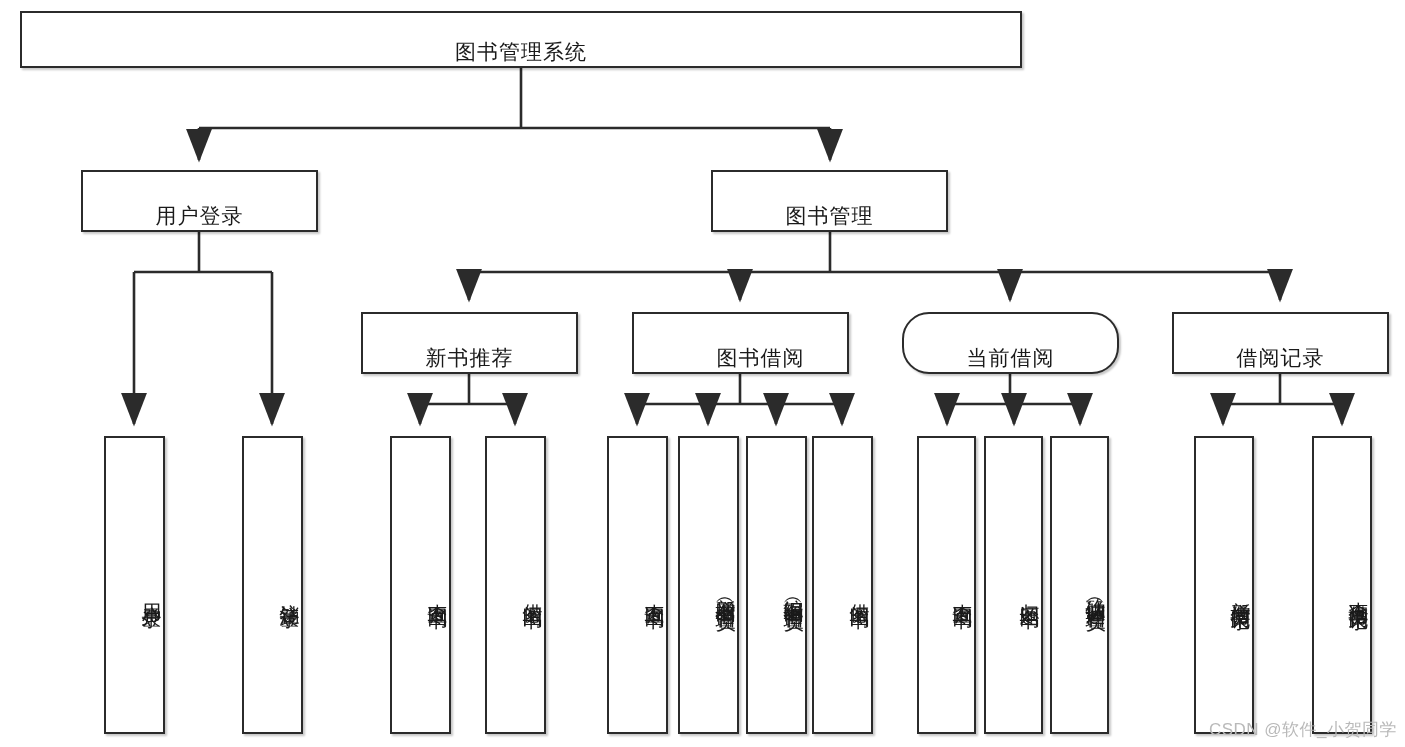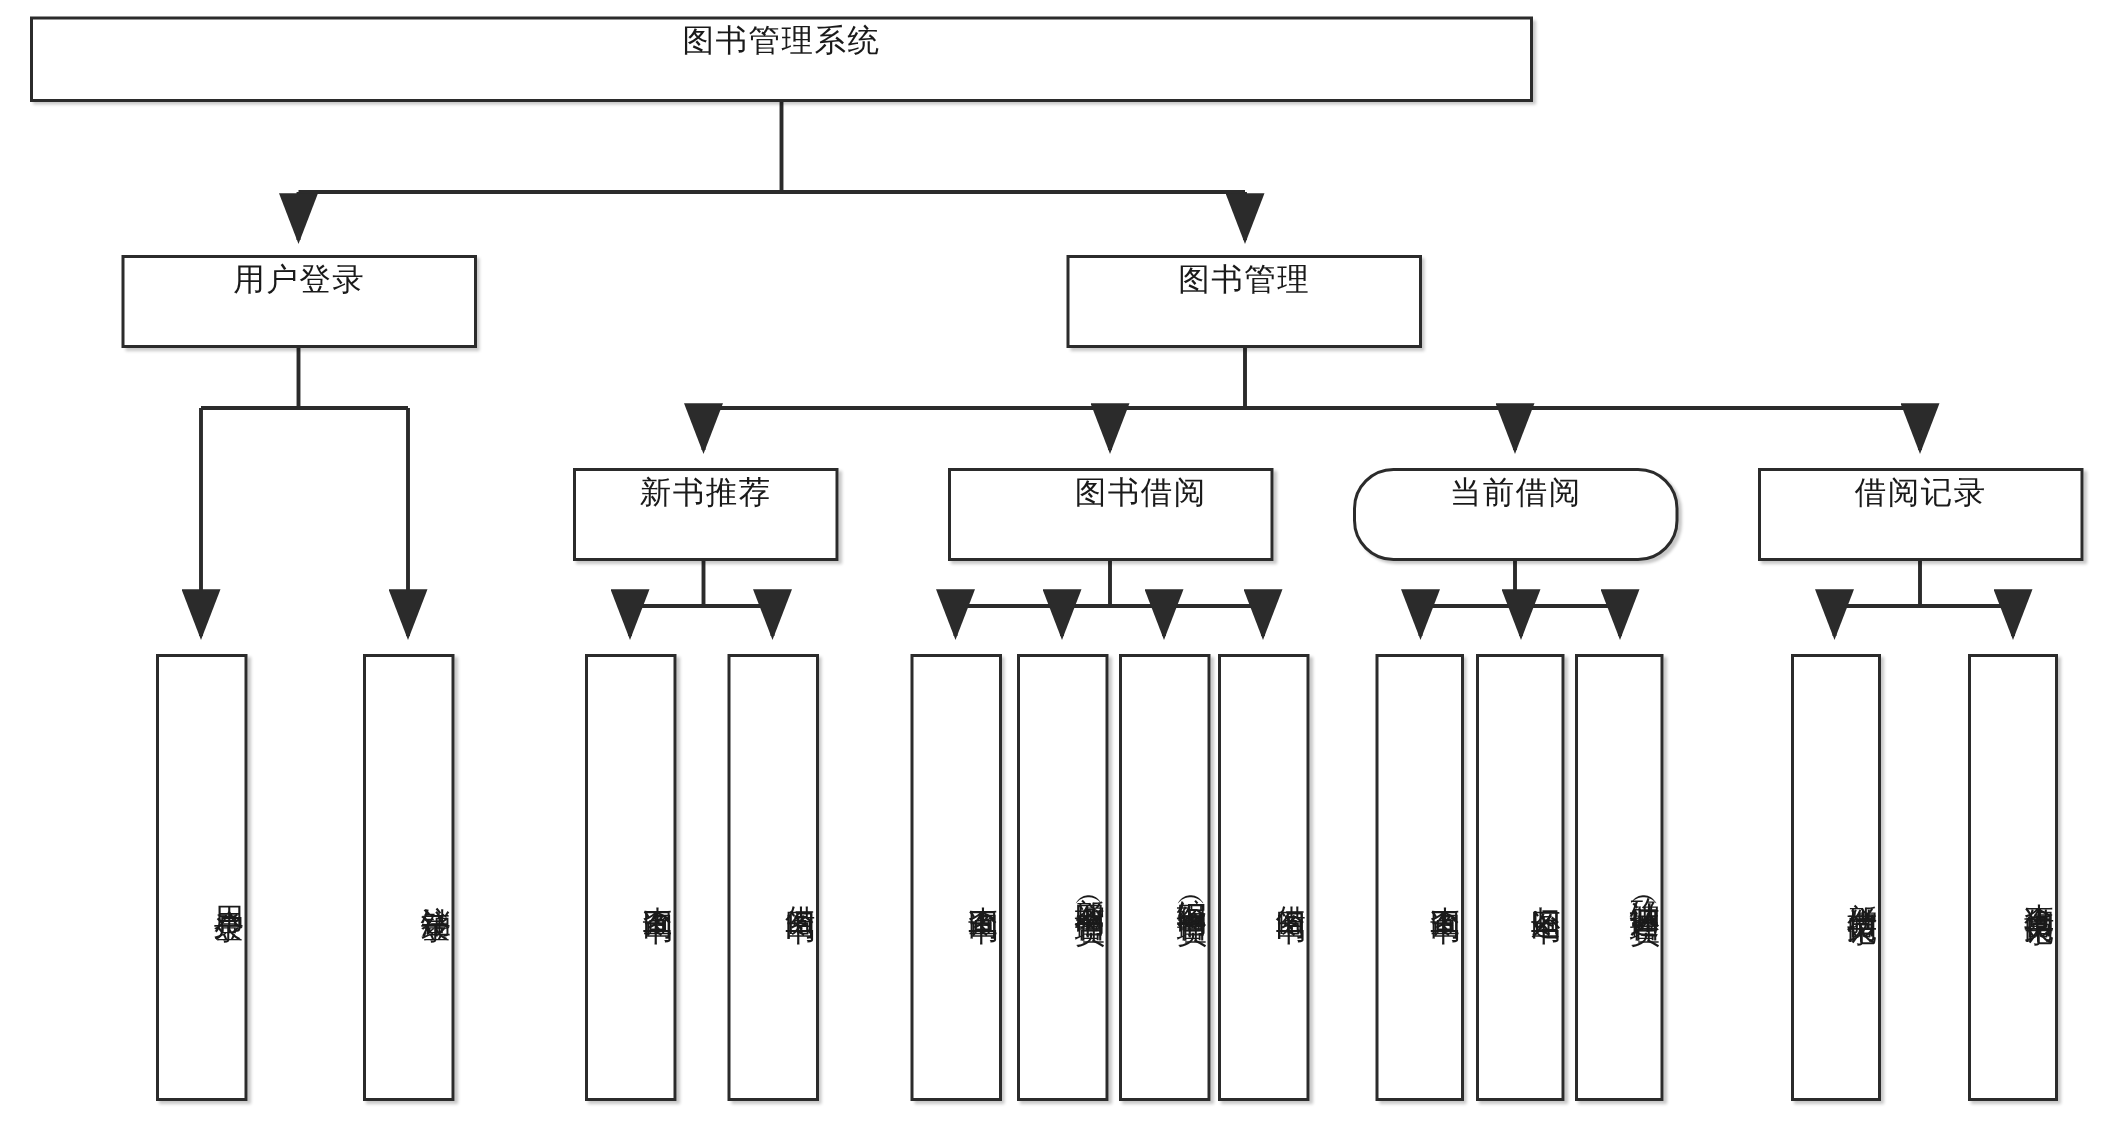--- a/index.html
+++ b/index.html
@@ -25,21 +25,21 @@
     height: 747px;
     pointer-events: none;
   }
   .node {
     position: absolute;
     box-sizing: border-box;
     border: 2px solid #2b2b2b;
     background: #ffffff;
     box-shadow: 2px 2px 2px rgba(0,0,0,0.22);
     display: flex;
-    align-items: flex-start;
+    align-items: flex-end;
     justify-content: center;
     color: #1a1a1a;
   }
   .node.horiz {
     font-size: 21px;
     letter-spacing: 1px;
   }
   .node.vert {
     writing-mode: vertical-rl;
     text-orientation: upright;
@@ -126,21 +126,21 @@
     <span>图书管理系统</span>
   </div>
 
   <div class="node horiz" style="left:81px; top:170px; width:237px; height:62px;">
     <span>用户登录</span>
   </div>
   <div class="node horiz" style="left:711px; top:170px; width:237px; height:62px;">
     <span>图书管理</span>
   </div>
 
-  <div class="node horiz" style="left:382px; top:312px; width:177px; height:62px;">
+  <div class="node horiz" style="left:361px; top:312px; width:217px; height:62px;">
     <span>新书推荐</span>
   </div>
   <div class="node horiz" style="left:632px; top:312px; width:217px; height:62px;padding-left:40px;">
     <span>图书借阅</span>
   </div>
   <div class="node horiz" style="left:902px; top:312px; width:217px; height:62px;border-radius:27px;">
     <span>当前借阅</span>
   </div>
   <div class="node horiz" style="left:1172px; top:312px; width:217px; height:62px;">
     <span>借阅记录</span>
@@ -183,14 +183,15 @@
     <span>确认归还（管理员）</span>
   </div>
 
   <div class="node vert" style="left:1194px; top:436px; width:60px; height:298px;">
     <span>新增借阅记录</span>
   </div>
   <div class="node vert" style="left:1312px; top:436px; width:60px; height:298px;">
     <span>查询借阅记录</span>
   </div>
 
+  <div id="watermark">CSDN @软件_小贺同学</div>
 
 </div>
 
 </body></html>

